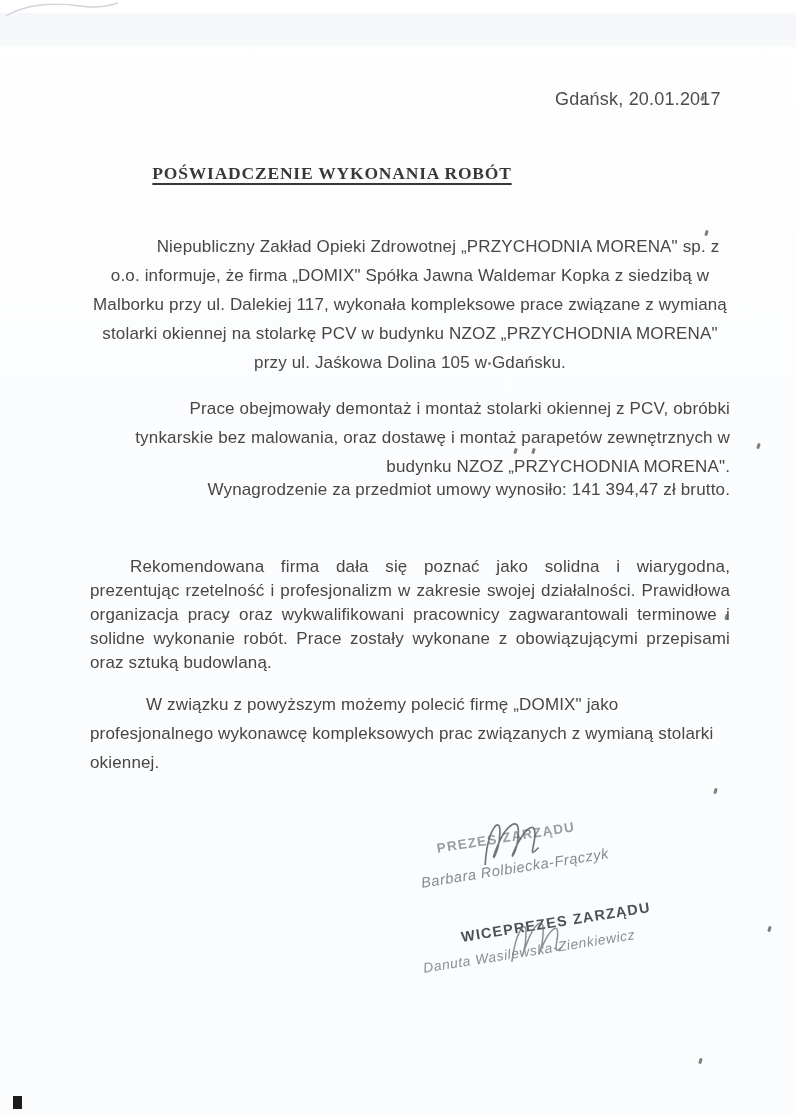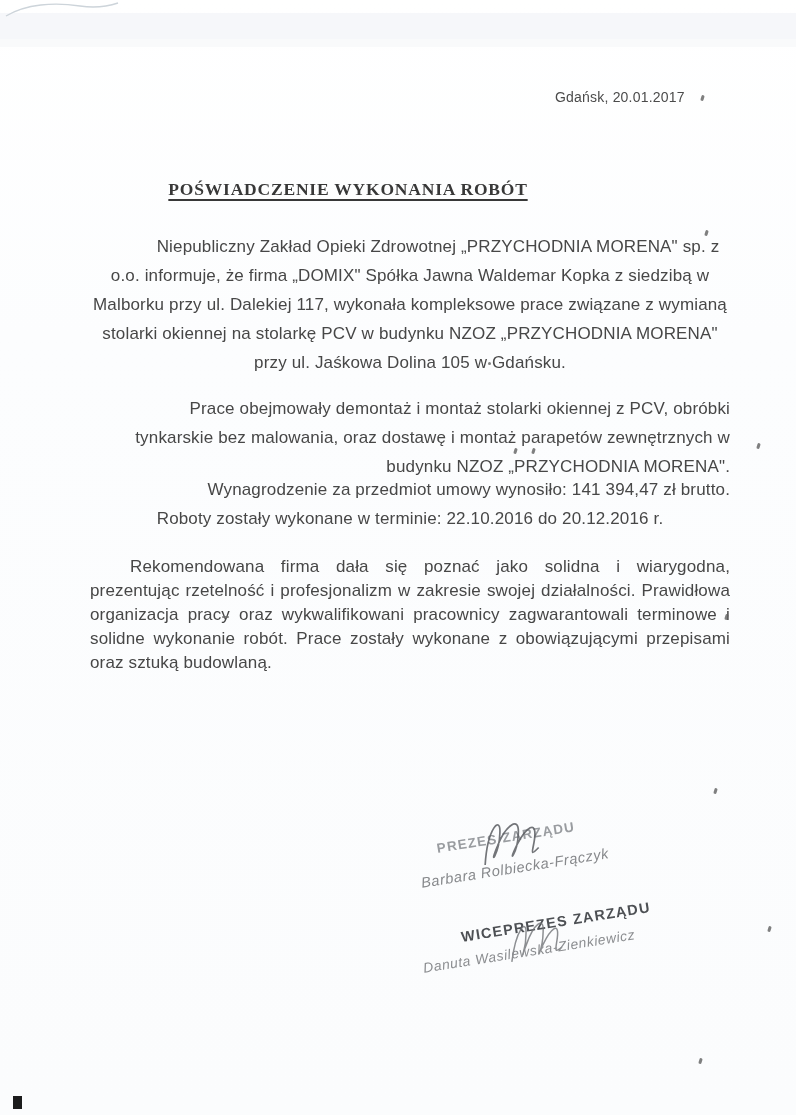--- a/index.html
+++ b/index.html
@@ -18,24 +18,24 @@
     position:absolute;left:0;top:13px;width:796px;height:26px;
     background:#eef1f5;opacity:.55;
   }
   .scan-band2{
     position:absolute;left:0;top:39px;width:796px;height:8px;
     background:#f3f5f8;opacity:.5;
   }
   .corner-squiggle{position:absolute;left:2px;top:0;}
   .date{
     position:absolute;left:555px;top:89px;
-    font-size:14px;color:#4b4b4b;letter-spacing:.2px;
+    font-size:18px;color:#4b4b4b;letter-spacing:.2px;
   }
   .title{
-    position:absolute;left:0;top:163px;width:664px;margin:16px;
+    position:absolute;left:0;top:163px;width:664px;margin:0;
     text-align:center;
     font-family:"Liberation Serif","DejaVu Serif",serif;
     font-size:17.5px;font-weight:bold;color:#383838;
     letter-spacing:.8px;
     text-decoration:underline;
     text-underline-offset:4px;
     text-decoration-thickness:1.5px;
   }
   .para{
     position:absolute;left:78px;width:640px;margin:12px;
@@ -108,22 +108,22 @@
     <path d="M4,16 C24,4 52,2 78,6 C92,8 104,7 116,3" fill="none" stroke="#cdd4da" stroke-width="1.4"></path>
   </svg>
 
   <div class="date">Gdańsk, 20.01.2017</div>
 
   <h1 class="title">POŚWIADCZENIE WYKONANIA ROBÓT</h1>
 
   <p class="para p-intro">Niepubliczny Zakład Opieki Zdrowotnej „PRZYCHODNIA MORENA" sp. z o.o. informuje, że firma „DOMIX" Spółka Jawna Waldemar Kopka z siedzibą w Malborku przy ul. Dalekiej 117, wykonała kompleksowe prace związane z wymianą stolarki okiennej na stolarkę PCV w budynku NZOZ „PRZYCHODNIA MORENA" przy ul. Jaśkowa Dolina 105 w Gdańsku.</p>
   <p class="para p-scope">Prace obejmowały demontaż i montaż stolarki okiennej z PCV, obróbki tynkarskie bez malowania, oraz dostawę i montaż parapetów zewnętrznych w budynku NZOZ „PRZYCHODNIA MORENA".</p>
   <p class="para p-remuneration">Wynagrodzenie za przedmiot umowy wynosiło: 141 394,47 zł brutto.</p>
-  <p class="para p-term">Roboty zostały wykonane w terminie: 22.10.2016  do 20.12.2016 r.</p>
   <p class="para p-recommendation">Rekomendowana firma dała się poznać jako solidna i wiarygodna, prezentując rzetelność i profesjonalizm w zakresie swojej działalności. Prawidłowa organizacja pracy oraz wykwalifikowani pracownicy zagwarantowali terminowe i solidne wykonanie robót. Prace zostały wykonane z obowiązującymi przepisami oraz sztuką budowlaną.</p>
+  <p class="para p-conclusion">W związku z powyższym możemy polecić firmę „DOMIX" jako profesjonalnego wykonawcę kompleksowych prac związanych z wymianą stolarki okiennej.</p>
 
   <div class="sig sig-president">
     <span class="stamp stamp-president">PREZES ZARZĄDU</span>
     <svg class="scribble scribble-1" width="130" height="62" viewBox="0 0 130 62">
       <path d="M10,50 C20,14 36,4 31,22 C26,42 12,54 26,34 C38,16 54,8 49,26 C44,46 30,56 46,36 C58,22 70,16 64,34 C60,46 54,52 66,44" fill="none" stroke="#5a5d61" stroke-width="1.7" opacity="0.85"></path>
     </svg>
     <span class="sig-name name-president">Barbara Rolbiecka-Frączyk</span>
   </div>
 
   <div class="sig sig-vice">

